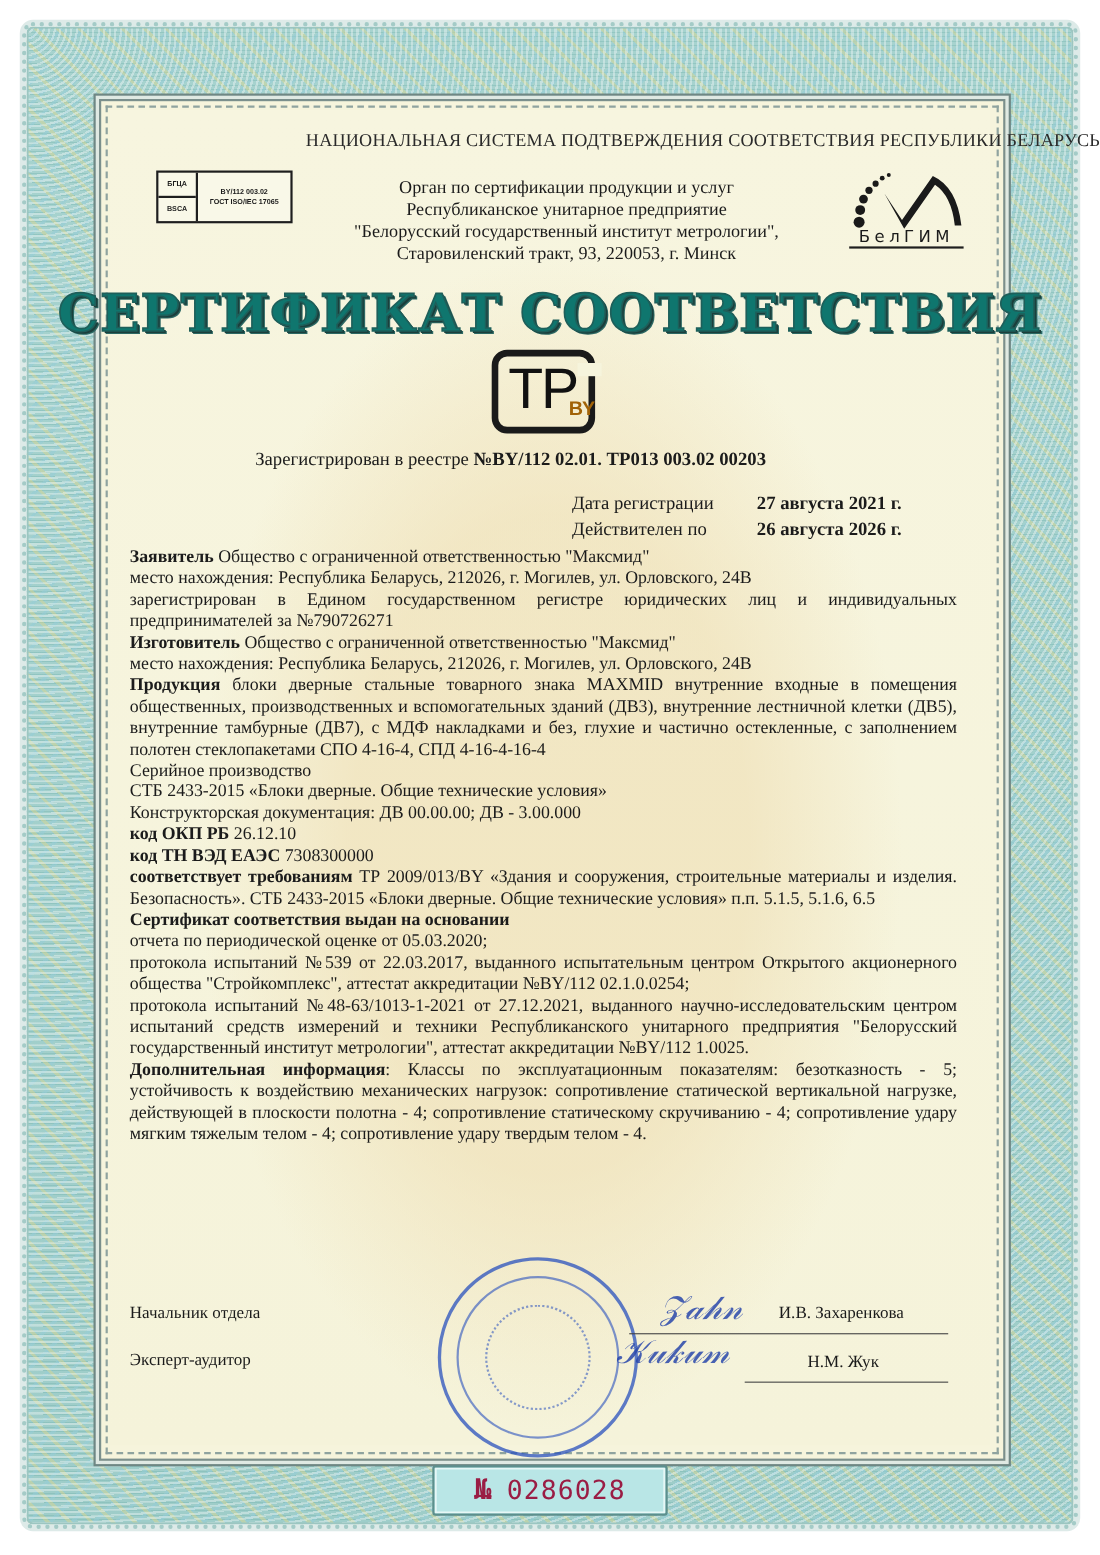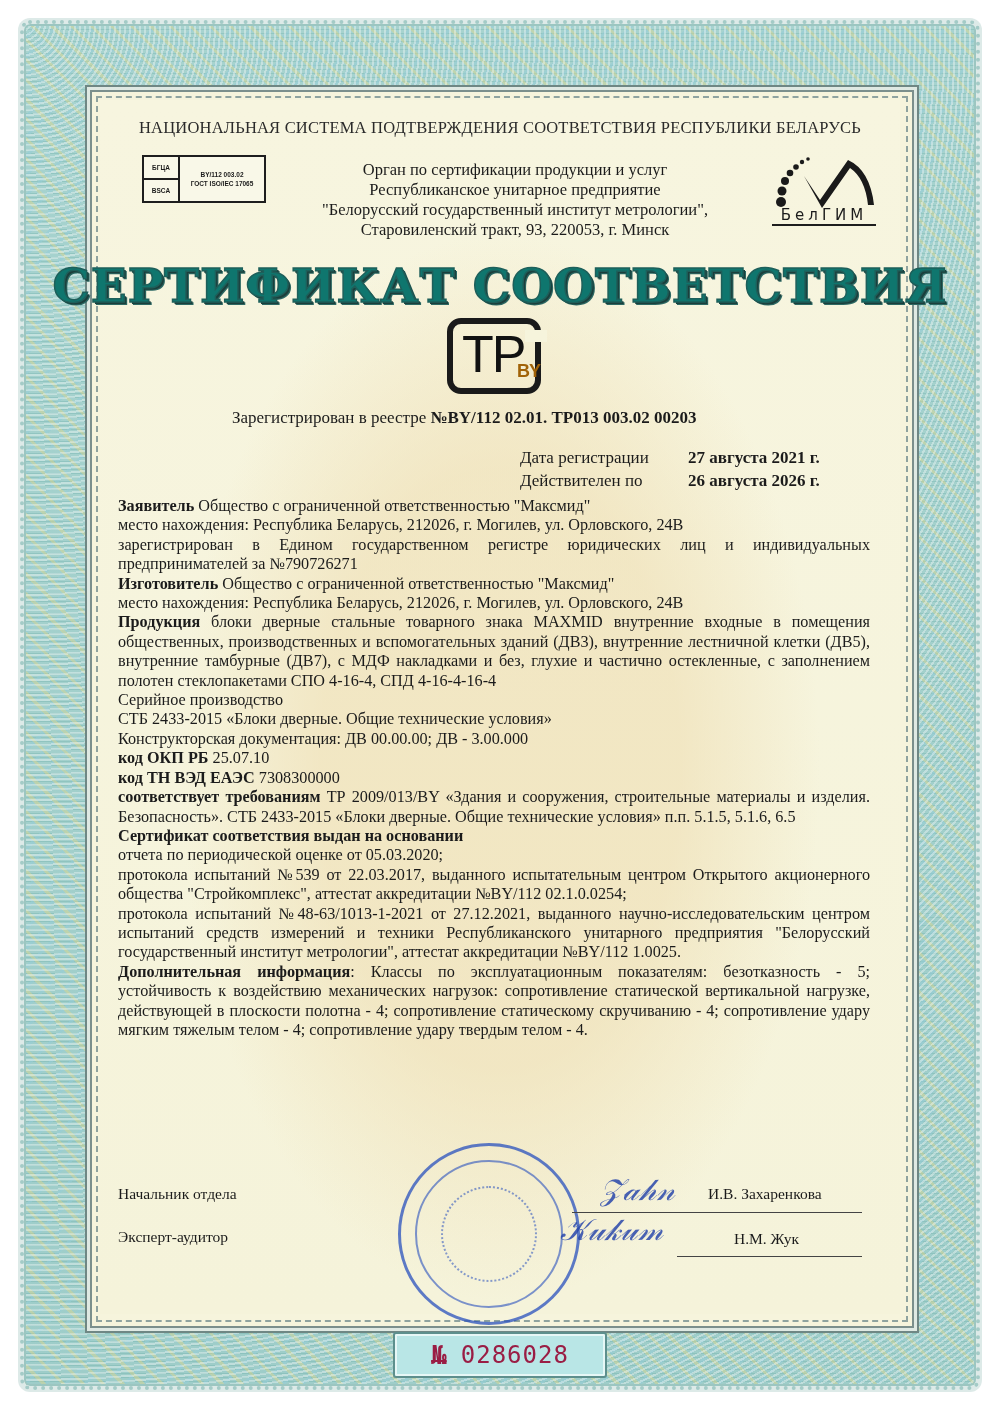--- a/index.html
+++ b/index.html
@@ -30,21 +30,21 @@
   .frame-line::before{
     content:"";position:absolute;inset:4px;border:2px dashed #8fa39f;
   }
   .paper{
     position:absolute;left:100px;top:100px;width:800px;height:1214px;
     background:
       radial-gradient(ellipse at 50% 55%, rgba(238,220,175,0.55) 0 180px, rgba(0,0,0,0) 320px),
       linear-gradient(#f7f5df,#f5f3da);
   }
   .national{
-    position:absolute;left:0;right:0;top:118px;text-align:center;
+    position:absolute;left:0;right:0;top:118px;text-align:right;
     font-size:16.5px;letter-spacing:0.2px;color:#2a2a2a;
   }
   .accr-box{
     position:absolute;left:142px;top:155px;width:120px;height:44px;
     border:2px solid #1e1e1e;display:flex;background:#f9f8e8;
   }
   .accr-left{width:34px;border-right:2px solid #1e1e1e;display:flex;flex-direction:column;}
   .accr-left div{flex:1;display:flex;align-items:center;justify-content:center;font-family:"Liberation Sans",sans-serif;font-size:6.5px;font-weight:bold;}
   .accr-left div:first-child{border-bottom:2px solid #1e1e1e;}
   .accr-right{flex:1;display:flex;flex-direction:column;align-items:center;justify-content:center;font-family:"Liberation Sans",sans-serif;font-size:6.5px;font-weight:bold;line-height:9px;text-align:center;}
@@ -164,21 +164,21 @@
   <div class="body">
     <p><b>Заявитель</b><span> Общество с ограниченной ответственностью "Максмид"</span></p>
     <p>место нахождения: Республика Беларусь, 212026, г. Могилев, ул. Орловского, 24В</p>
     <p>зарегистрирован в Едином государственном регистре юридических лиц и индивидуальных предпринимателей за №790726271</p>
     <p><b>Изготовитель</b><span> Общество с ограниченной ответственностью "Максмид"</span></p>
     <p>место нахождения: Республика Беларусь, 212026, г. Могилев, ул. Орловского, 24В</p>
     <p><b>Продукция</b><span> блоки дверные стальные товарного знака MAXMID внутренние входные в помещения общественных, производственных и вспомогательных зданий (ДВ3), внутренние лестничной клетки (ДВ5), внутренние тамбурные (ДВ7), с МДФ накладками и без, глухие и частично остекленные, с заполнением полотен стеклопакетами СПО 4-16-4, СПД  4-16-4-16-4</span></p>
     <p>Серийное производство</p>
     <p>СТБ 2433-2015 «Блоки дверные. Общие технические условия»</p>
     <p>Конструкторская документация: ДВ 00.00.00; ДВ - 3.00.000</p>
-    <p><b>код ОКП РБ</b><span>  25.07.10</span></p>
+    <p><b>код ОКП РБ</b><span>  26.12.10</span></p>
     <p><b>код ТН ВЭД ЕАЭС</b><span>  7308300000</span></p>
     <p><b>соответствует требованиям</b><span> ТР 2009/013/BY «Здания и сооружения, строительные материалы и изделия. Безопасность». СТБ 2433-2015 «Блоки дверные. Общие технические условия» п.п. 5.1.5, 5.1.6, 6.5</span></p>
     <p><b>Сертификат соответствия выдан на основании</b></p>
     <p>отчета по периодической оценке от 05.03.2020;</p>
     <p>протокола испытаний №539 от 22.03.2017, выданного испытательным центром Открытого акционерного общества "Стройкомплекс", аттестат аккредитации №BY/112 02.1.0.0254;</p>
     <p>протокола испытаний №48-63/1013-1-2021 от 27.12.2021, выданного научно-исследовательским центром испытаний средств измерений и техники Республиканского унитарного предприятия "Белорусский государственный институт метрологии", аттестат аккредитации №BY/112 1.0025.</p>
     <p><b>Дополнительная информация</b><span>: Классы по эксплуатационным показателям: безотказность - 5; устойчивость к воздействию механических нагрузок: сопротивление статической вертикальной нагрузке, действующей в плоскости полотна - 4; сопротивление статическому скручиванию - 4; сопротивление удару мягким тяжелым телом - 4; сопротивление удару твердым телом - 4.</span></p>
   </div>
 
   <div class="stamp"></div>

